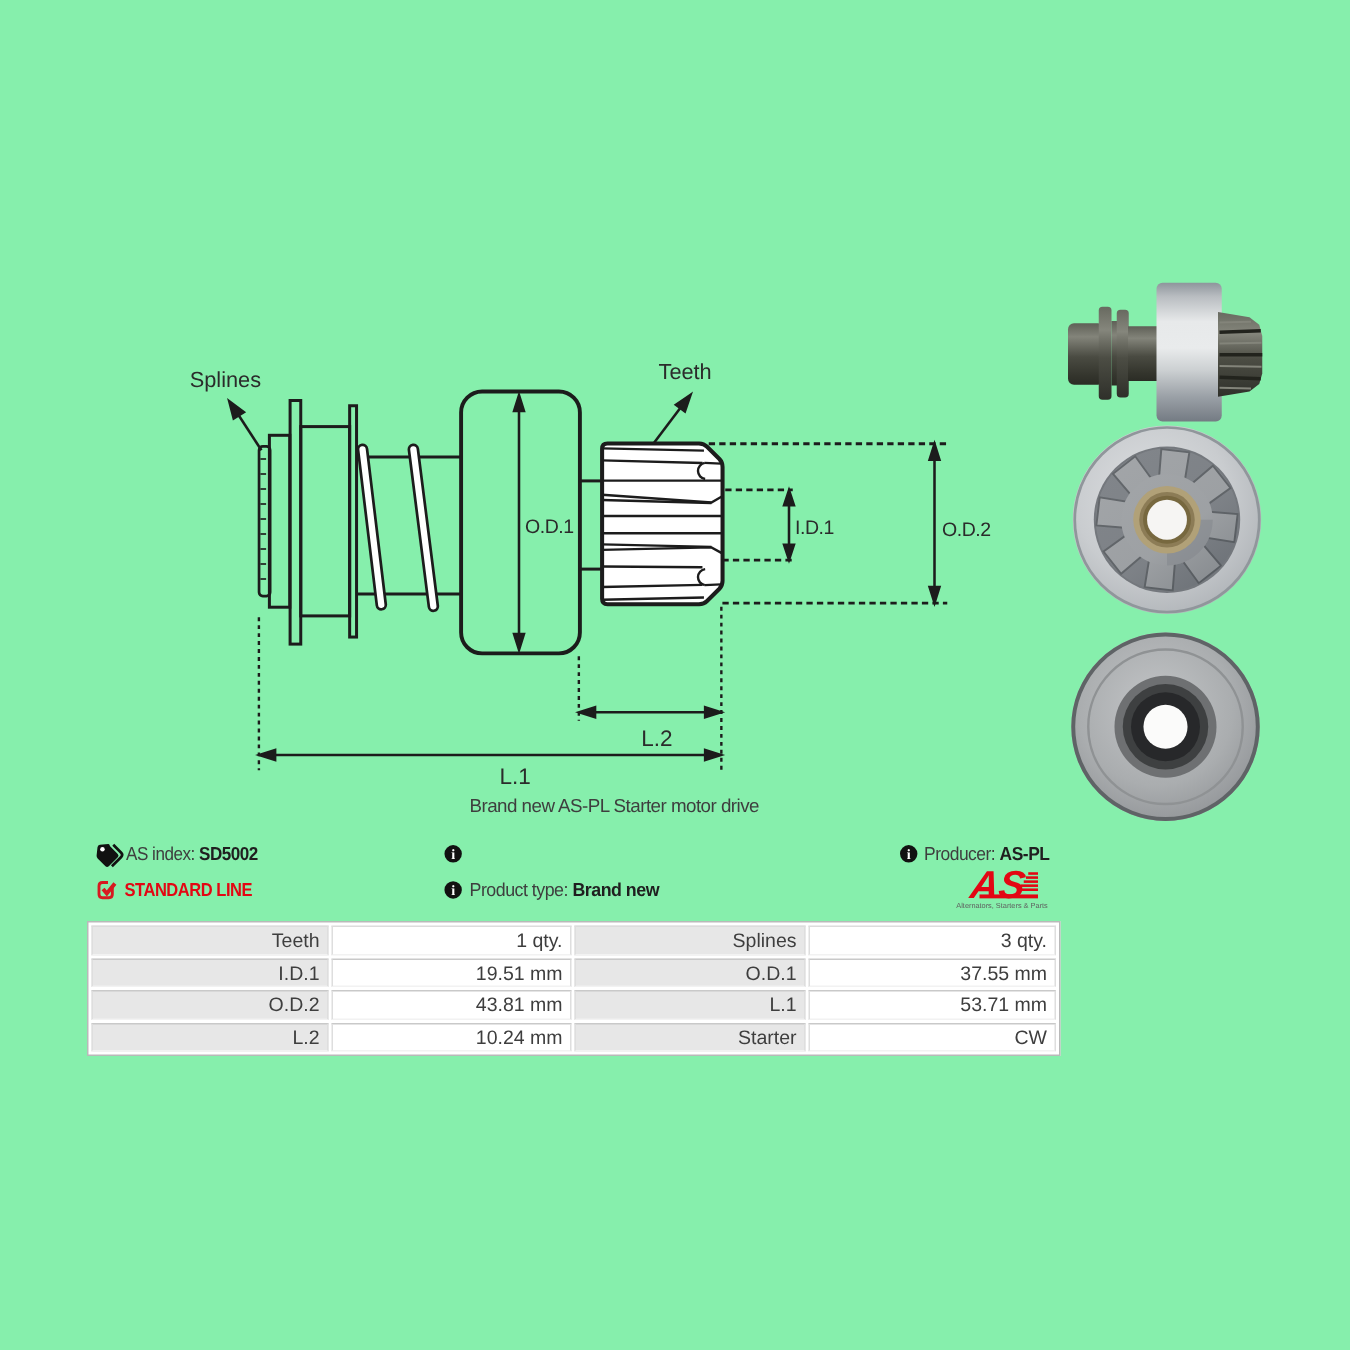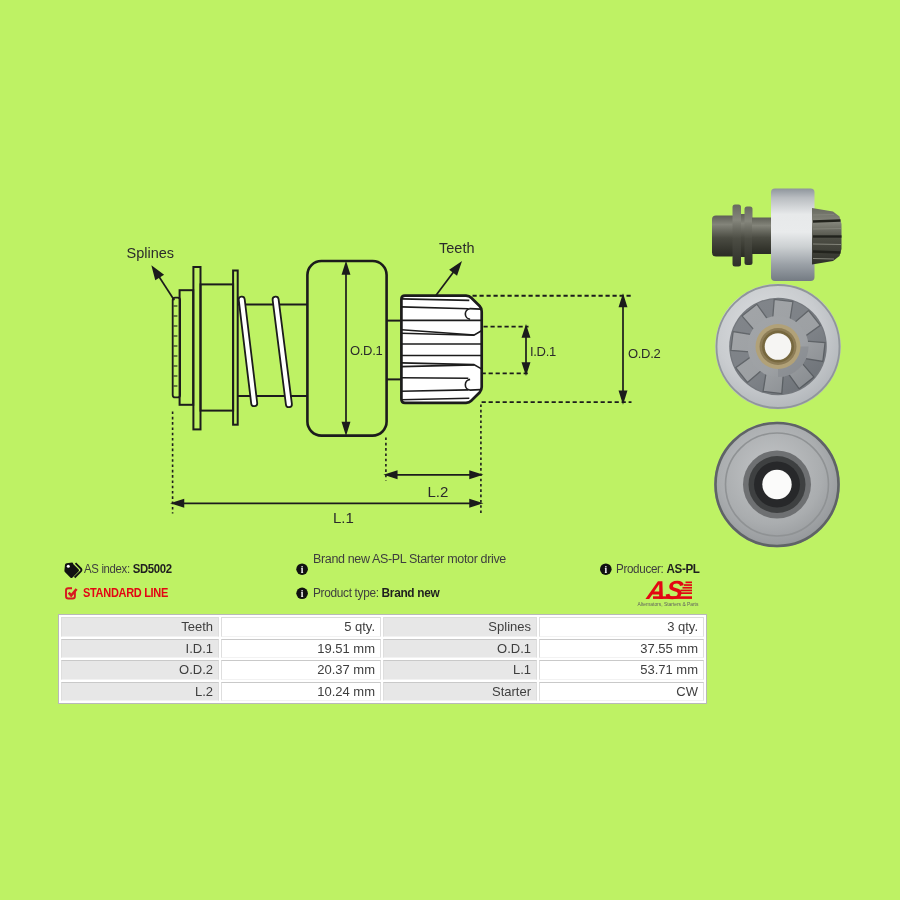--- a/index.html
+++ b/index.html
@@ -1,16 +1,16 @@
 <!DOCTYPE html>
 <html><head>
 <meta charset="utf-8">
 <style>
   html,body{margin:0;padding:0;background:#fff;}
-  #page{position:relative;width:900px;height:900px;background:#bef264;overflow:hidden;
+  #page{position:relative;width:900px;height:900px;background:#86efac;overflow:hidden;
         font-family:"Liberation Sans",sans-serif;}
   .abs{position:absolute;}
   .txt{font-size:12.5px;color:#3e3e3e;white-space:nowrap;letter-spacing:-0.35px;}
   .b{font-weight:bold;color:#1f1f1f;}
   .red{color:#e30613;}
   table.spec{border-collapse:separate;border-spacing:2px;background:#fff;
              border:1px solid #b9b9b9;}
   table.spec td{border:1px solid #dedede;border-top-color:#c9c9c9;border-bottom-color:#f2f2f2;height:17.5px;font-size:13px;color:#3e3e3e;
                 text-align:right;padding:0 5px 0 0;vertical-align:middle;}
   td.lab{background:#e7e7e7;}
@@ -260,43 +260,43 @@
     </g>
     <g fill="#fff" font-family="Liberation Serif, serif" font-weight="bold" font-size="9.5" text-anchor="middle">
       <text x="302.1" y="572.7">i</text>
       <text x="302.1" y="596.8">i</text>
       <text x="605.8" y="572.7">i</text>
     </g>
   </g>
 </svg>
 
 <div class="abs txt" style="left:84px;top:562px;transform:scaleX(0.91);transform-origin:0 0;">AS index: <span class="b">SD5002</span></div>
-<div class="abs txt" style="left:313px;top:552px;">Brand new AS-PL Starter motor drive</div>
+<div class="abs txt" style="left:313px;top:530px;">Brand new AS-PL Starter motor drive</div>
 <div class="abs txt" style="left:616px;top:562px;transform:scaleX(0.93);transform-origin:0 0;">Producer: <span class="b">AS-PL</span></div>
 <div class="abs txt b red" style="left:83px;top:586px;transform:scaleX(0.88);transform-origin:0 0;">STANDARD LINE</div>
 <div class="abs txt" style="left:313px;top:586px;transform:scaleX(0.95);transform-origin:0 0;">Product type: <span class="b">Brand new</span></div>
 
 <div class="abs" style="left:58px;top:614px;">
   <table class="spec">
     <tbody>
           <tr class="r1">
             <td class="lab" style="width:151px">Teeth</td>
-            <td class="val" style="width:153px">5 qty.</td>
+            <td class="val" style="width:153px">1 qty.</td>
             <td class="lab" style="width:147px">Splines</td>
             <td class="val" style="width:158px">3 qty.</td>
           </tr>
     <tr>
             <td class="lab">I.D.1</td>
             <td class="val">19.51 mm</td>
             <td class="lab">O.D.1</td>
             <td class="val">37.55 mm</td>
           </tr>
     <tr>
             <td class="lab">O.D.2</td>
-            <td class="val">20.37 mm</td>
+            <td class="val">43.81 mm</td>
             <td class="lab">L.1</td>
             <td class="val">53.71 mm</td>
           </tr>
     <tr>
             <td class="lab">L.2</td>
             <td class="val">10.24 mm</td>
             <td class="lab">Starter</td>
             <td class="val">CW</td>
           </tr>
   </tbody>

